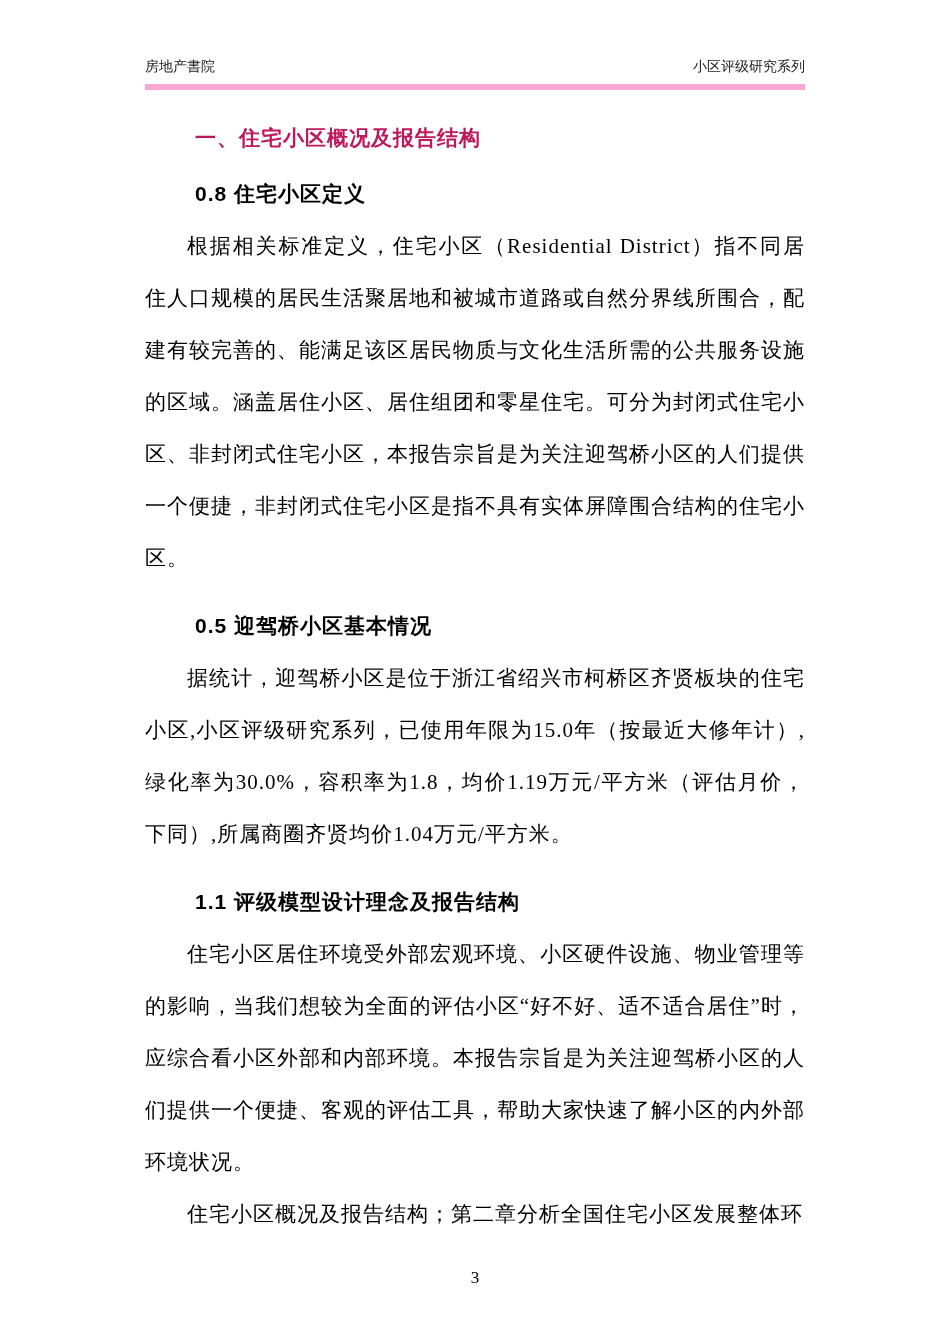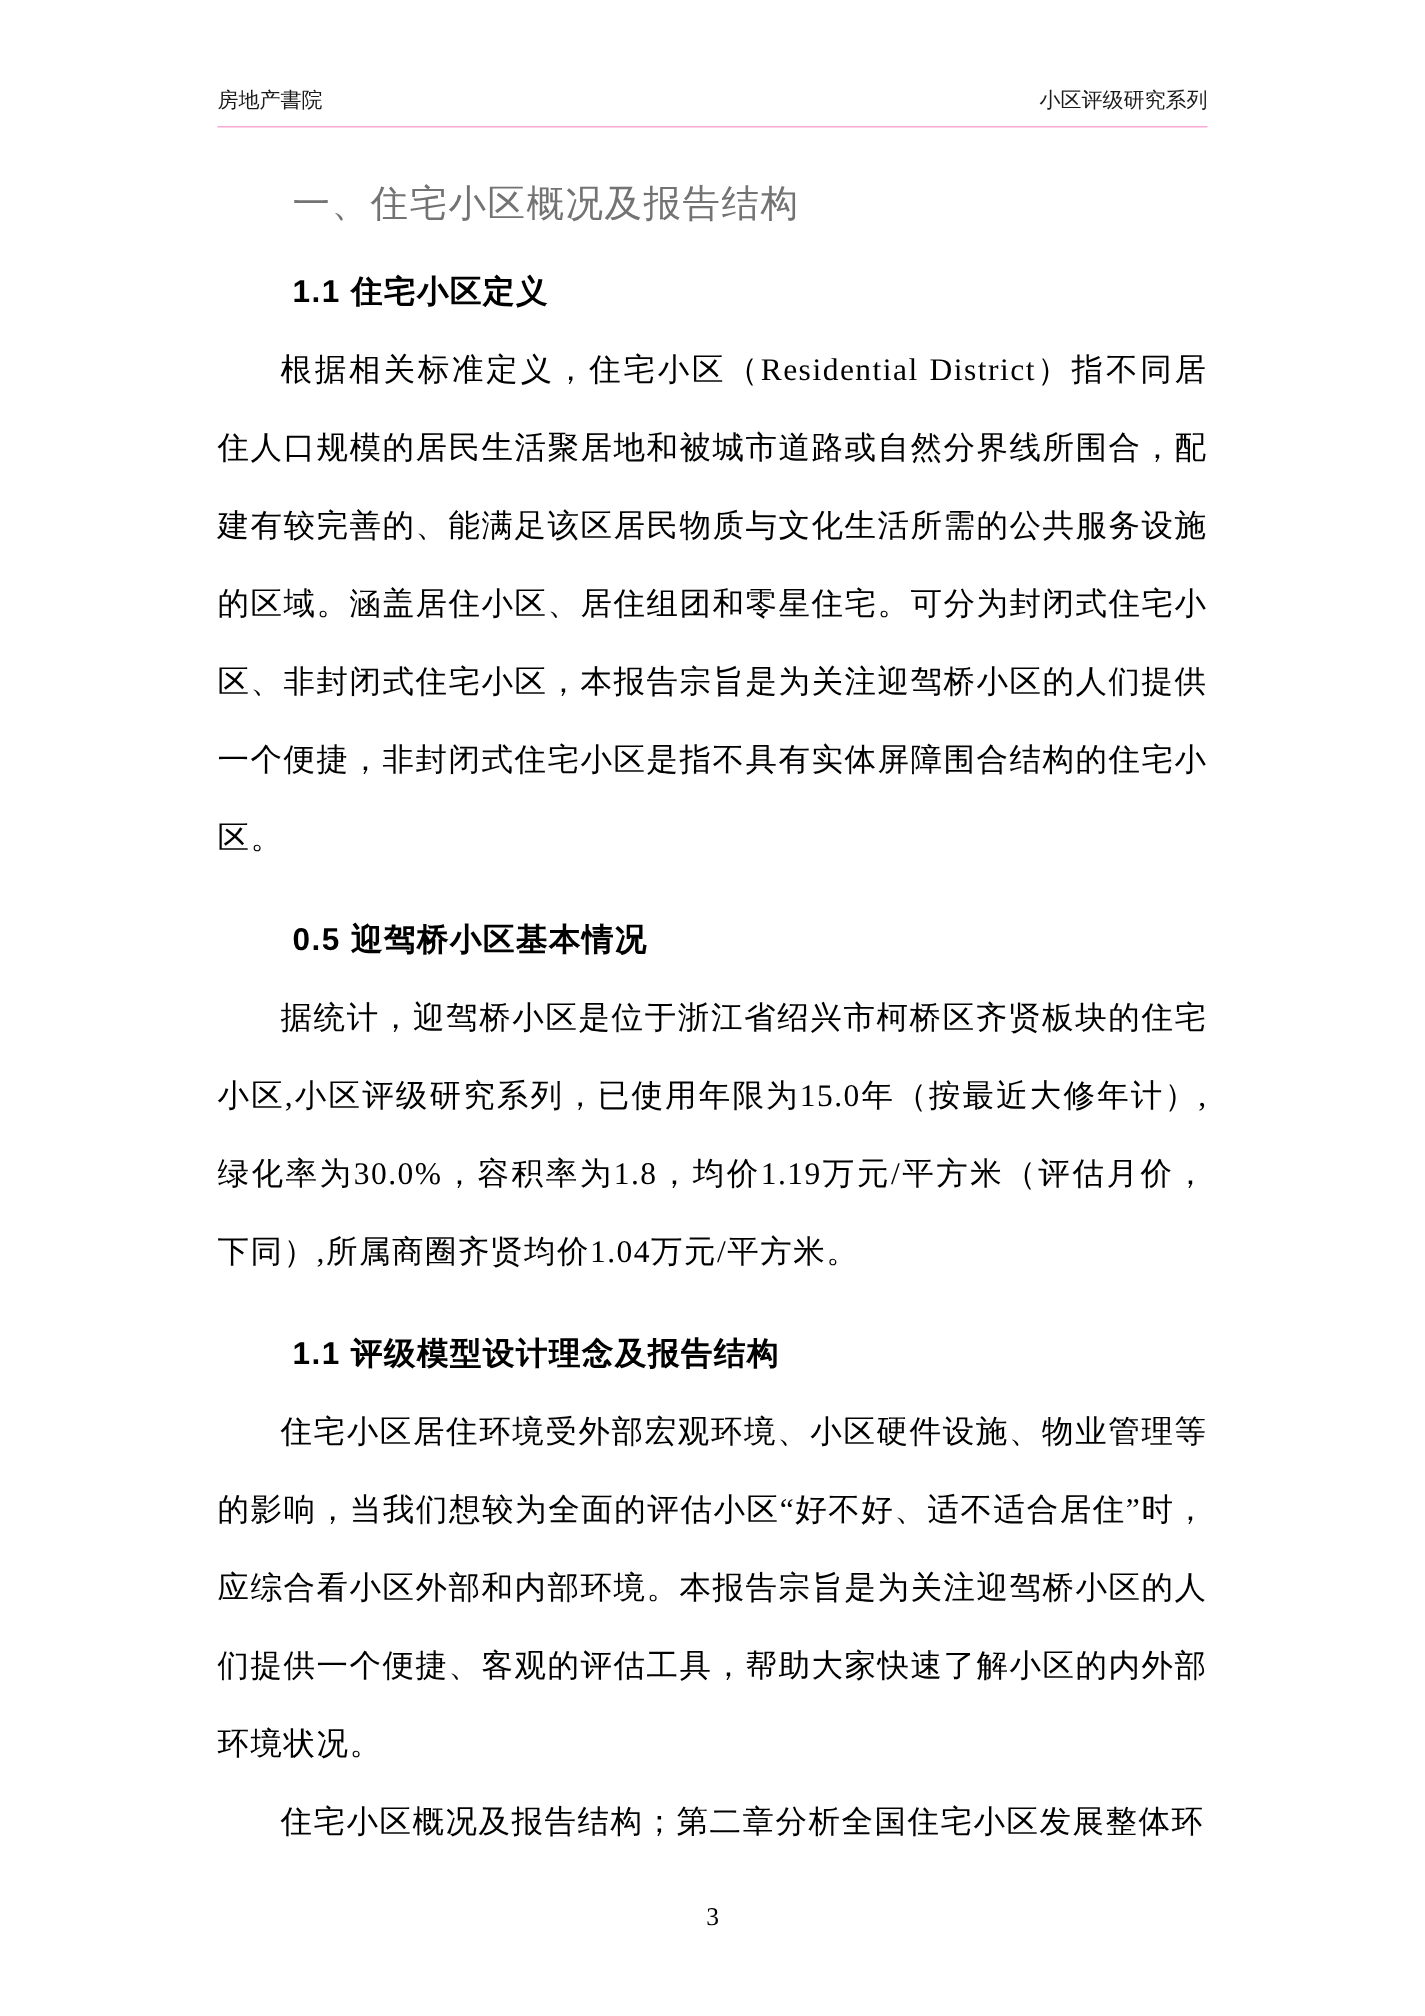--- a/index.html
+++ b/index.html
@@ -20,29 +20,29 @@
     overflow: hidden;
   }
   .page-header {
     display: flex;
     justify-content: space-between;
     align-items: flex-end;
     font-family: "Liberation Sans", "DejaVu Sans", sans-serif;
     font-size: 14px;
     color: #1a1a1a;
     padding-bottom: 8px;
-    border-bottom: 1px solid #f9a8d4;
+    border-bottom: 6px solid #f9a8d4;
   }
   .chapter-title {
     margin: 34px 0 0 50px;
     font-family: "Liberation Sans", "DejaVu Sans", sans-serif;
-    font-size: 25px;
-    font-weight: normal;
+    font-size: 21px;
+    font-weight: bold;
     letter-spacing: 1px;
-    color: #737373;
+    color: #be185d;
   }
   .section-heading {
     margin: 28px 0 0 50px;
     font-family: "Liberation Sans", "DejaVu Sans", sans-serif;
     font-size: 21px;
     font-weight: bold;
     letter-spacing: 1px;
     color: #000000;
   }
   .para {
@@ -72,21 +72,21 @@
 
 <div class="page">
 
   <div class="page-header">
     <span>房地产書院</span>
     <span>小区评级研究系列</span>
   </div>
 
   <div class="chapter-title">一、住宅小区概况及报告结构</div>
 
-  <div class="section-heading">1.1 住宅小区定义</div>
+  <div class="section-heading">0.8 住宅小区定义</div>
   <p class="para">根据相关标准定义，住宅小区（Residential District）指不同居住人口规模的居民生活聚居地和被城市道路或自然分界线所围合，配建有较完善的、能满足该区居民物质与文化生活所需的公共服务设施的区域。涵盖居住小区、居住组团和零星住宅。可分为封闭式住宅小区、非封闭式住宅小区，本报告宗旨是为关注迎驾桥小区的人们提供一个便捷，非封闭式住宅小区是指不具有实体屏障围合结构的住宅小区。</p>
 
   <div class="section-heading">0.5 迎驾桥小区基本情况</div>
   <p class="para">据统计，迎驾桥小区是位于浙江省绍兴市柯桥区齐贤板块的住宅小区,小区评级研究系列，已使用年限为15.0年（按最近大修年计）,绿化率为30.0%，容积率为1.8，均价1.19万元/平方米（评估月价，下同）,所属商圈齐贤均价1.04万元/平方米。</p>
 
   <div class="section-heading">1.1 评级模型设计理念及报告结构</div>
   <p class="para">住宅小区居住环境受外部宏观环境、小区硬件设施、物业管理等的影响，当我们想较为全面的评估小区“好不好、适不适合居住”时，应综合看小区外部和内部环境。本报告宗旨是为关注迎驾桥小区的人们提供一个便捷、客观的评估工具，帮助大家快速了解小区的内外部环境状况。</p>
   <p class="para last">住宅小区概况及报告结构；第二章分析全国住宅小区发展整体环</p>
 
   <div class="page-footer">3</div>

